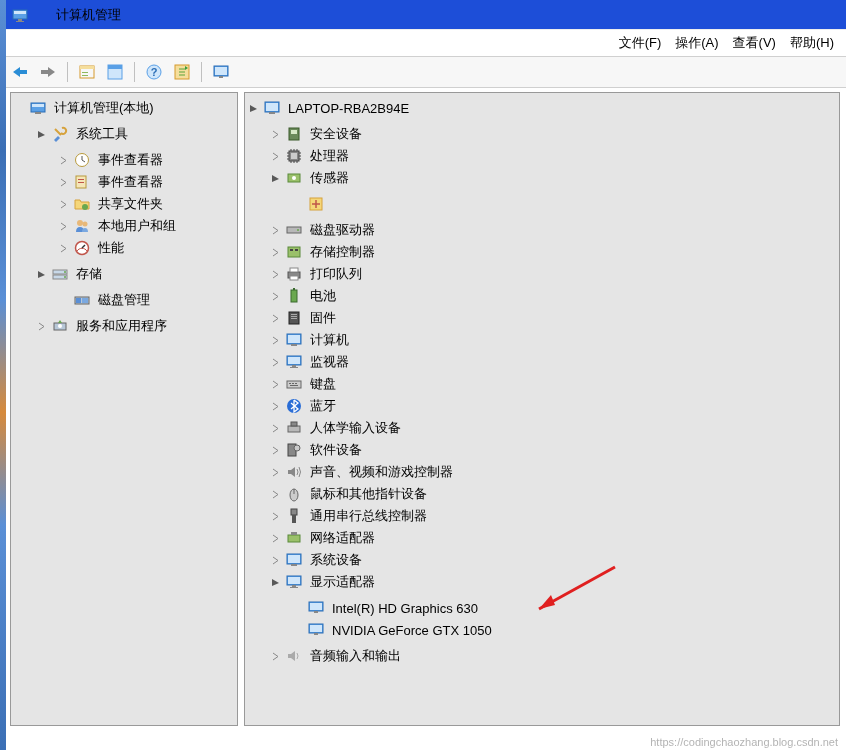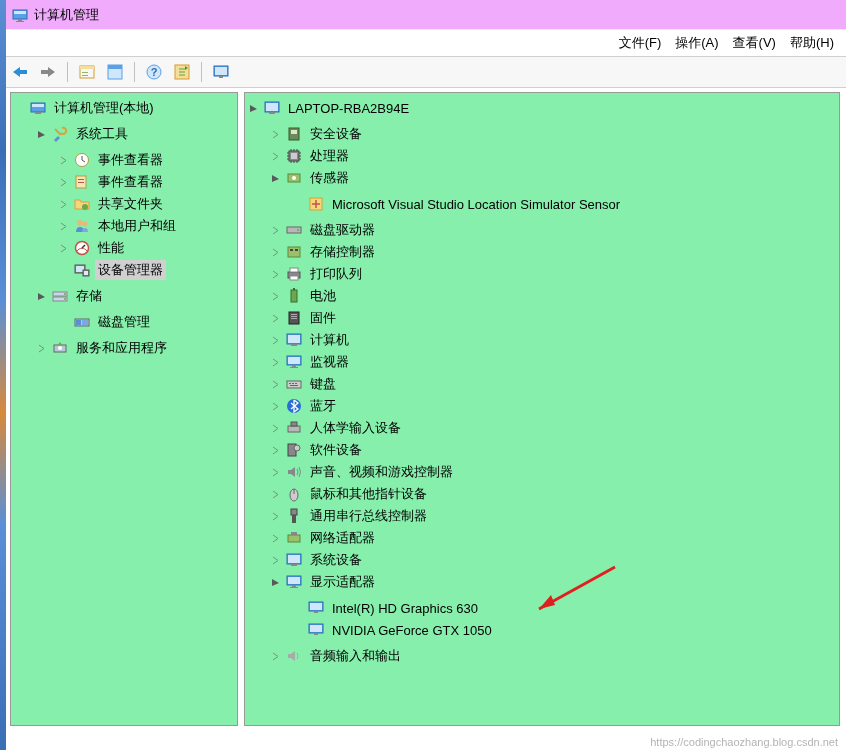--- a/index.html
+++ b/index.html
@@ -19,22 +19,23 @@
     left: 0; top: 0;
     width: 6px; height: 100%;
     background: linear-gradient(to bottom, #5a8fd6 0%, #3b6fb5 20%, #5a8fd6 40%, #d68a3c 55%, #5a8fd6 70%, #3b6fb5 100%);
     z-index: 5;
   }
   .titlebar {
     height: 30px;
     display: flex;
     align-items: center;
     padding-left: 12px;
-    background: #f0abfc;
+    background: #1d4ed8;
     border-bottom: 1px solid #eee;
+    gap: 22px;
   }
   .titlebar .app-icon {
     width: 16px; height: 16px;
     margin-right: 6px;
     display: flex; align-items: center; justify-content: center;
   }
   .menubar {
     height: 26px;
     display: flex;
     align-items: center;
@@ -67,21 +68,21 @@
     margin: 0 3px;
   }
   .main {
     display: flex;
     height: calc(750px - 30px - 26px - 32px - 20px);
     padding: 4px 6px 4px 10px;
     gap: 6px;
   }
   .panel {
     border: 1px solid #999;
-    background: #86efac;
+    background: #e5e5e5;
     overflow: auto;
     padding: 4px 2px;
   }
   .panel-left { width: 228px; flex-shrink: 0; }
   .panel-right { flex: 1; position: relative; }
   .tree { list-style: none; margin: 0; padding: 0; }
   .tree ul { list-style: none; margin: 4px; padding: 0 0 0 18px; }
   .tree li { white-space: nowrap; }
   .row {
     display: flex;
@@ -304,34 +305,20 @@
                       </svg>
                     </span>
                 <span class="node-icon">
                       <svg width="16" height="16" viewBox="0 0 16 16">
                         <circle cx="8" cy="8" r="6.5" fill="#fff" stroke="#c0554a" stroke-width="1.5"></circle>
                         <path d="M3 11 A6 6 0 0 1 13 11" stroke="#c0554a" fill="none"></path>
                         <path d="M8 8 L11 5" stroke="#333" stroke-width="1.5"></path>
                       </svg>
                     </span>
                 <span class="label">性能</span>
-              </div>
-                </li>
-              <li>
-                  <div class="row">
-                <span class="no-expander"></span>
-                <span class="node-icon">
-                      <svg width="16" height="16" viewBox="0 0 16 16">
-                        <rect x="1" y="3" width="10" height="8" fill="#888" stroke="#555"></rect>
-                        <rect x="2" y="4" width="8" height="6" fill="#cfe6fb"></rect>
-                        <rect x="9" y="8" width="6" height="6" fill="#888" stroke="#555"></rect>
-                        <rect x="10" y="9" width="4" height="4" fill="#deeaf6"></rect>
-                      </svg>
-                    </span>
-                <span class="label selected">设备管理器</span>
               </div>
                 </li>
             </ul>
           </li>
           <li>
             <div class="row">
               <span class="expander">
                   <svg width="9" height="9" viewBox="0 0 9 9">
                     <path d="M1 1 L8 5 L1 8 Z" fill="#595959"></path>
                   </svg>
@@ -454,21 +441,20 @@
             <ul>
               <li>
                   <div class="row">
                 <span class="no-expander"></span>
                 <span class="node-icon">
                       <svg width="16" height="16" viewBox="0 0 16 16">
                         <rect x="2" y="2" width="12" height="12" fill="#f5d679" stroke="#d6a23c"></rect>
                         <path d="M8 4 L8 12 M4 8 L12 8" stroke="#c0554a" stroke-width="1.5"></path>
                       </svg>
                     </span>
-                <span class="label">Microsoft Visual Studio Location Simulator Sensor</span>
               </div>
                 </li>
             </ul>
           </li>
           <li>
               <div class="row">
             <span class="expander">
                   <svg width="9" height="9" viewBox="0 0 9 9">
                     <path d="M2 1 L7 4.5 L2 8" stroke="#888" fill="none"></path>
                   </svg>

